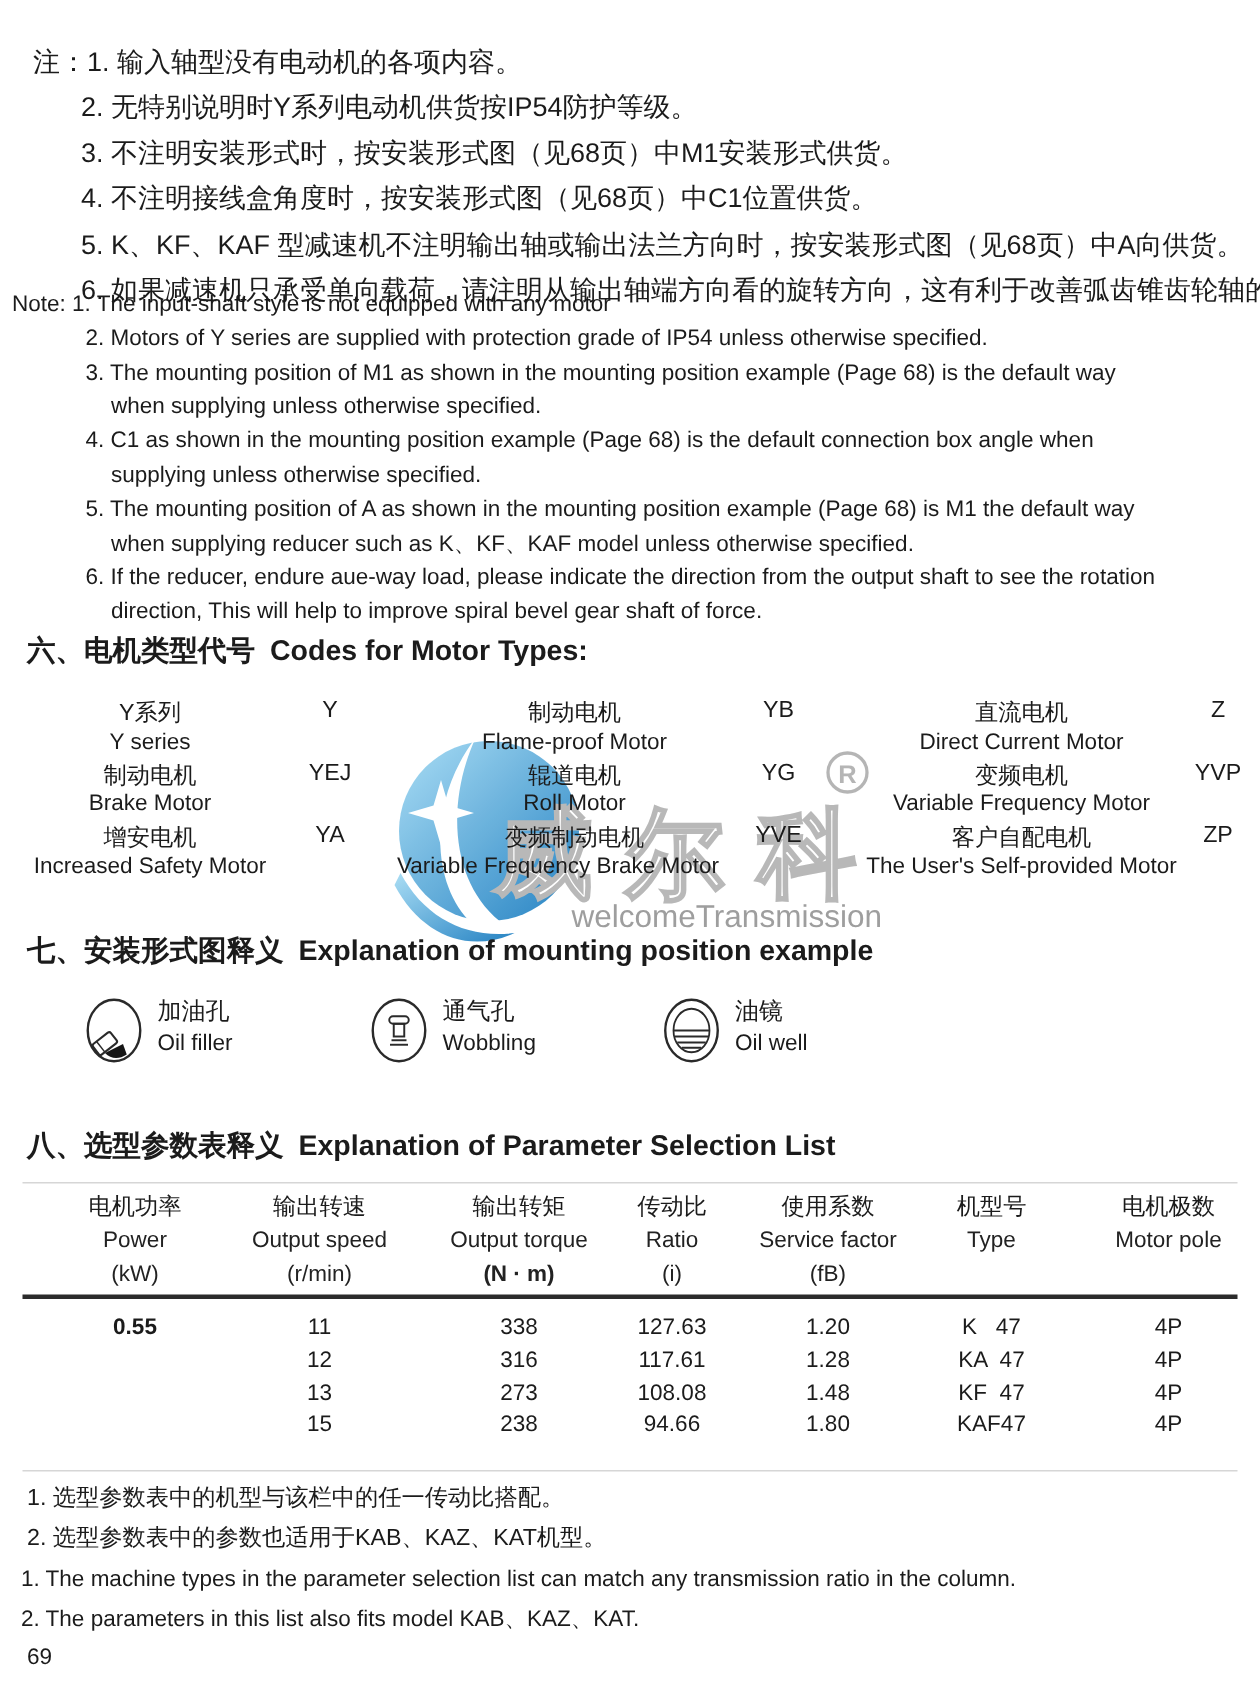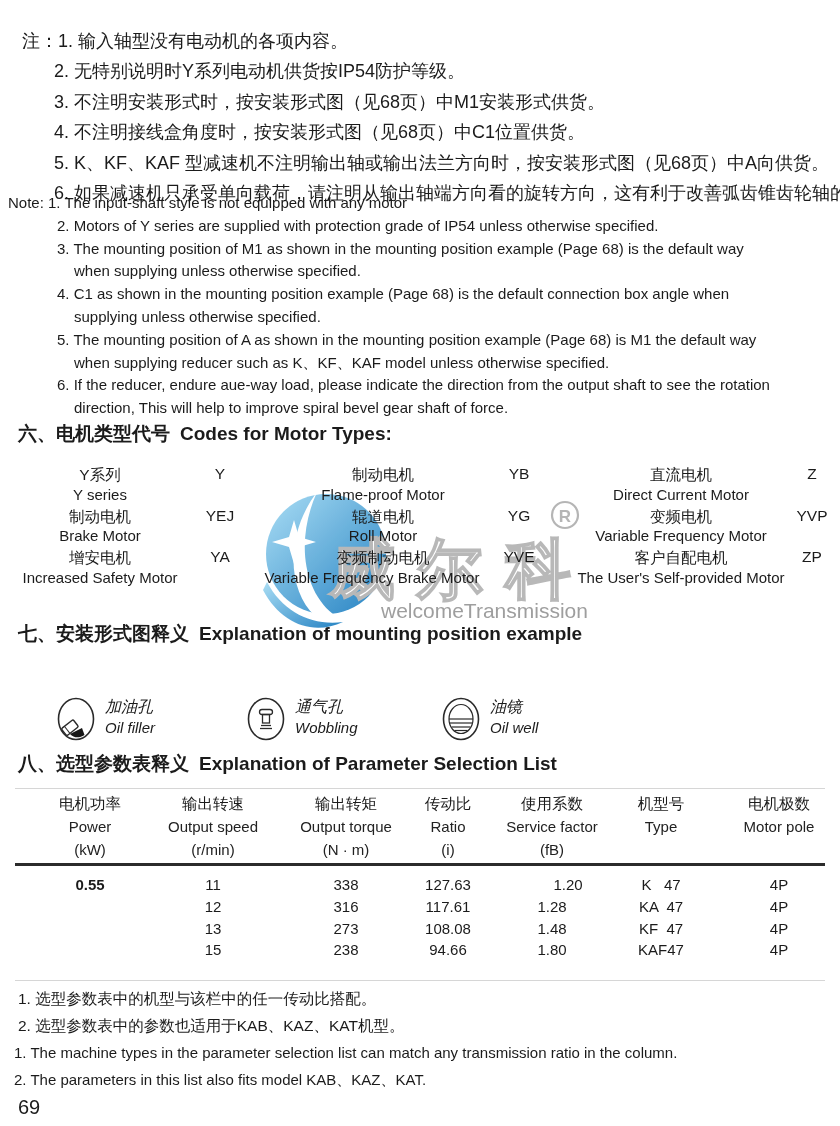--- a/index.html
+++ b/index.html
@@ -42,21 +42,21 @@
   .pcell{position:absolute;transform:translateX(-50%);white-space:pre;text-align:center;}
   .ph-cn{top:0;font-size:15.5px;}
   .ph-en{top:24px;font-size:15px;color:#222;}
   .ph-unit{top:47px;font-size:15px;color:#222;}
   .prow{left:0;width:840px;height:22px;font-size:15px;}
   .bold{font-weight:700;}
 
   
   .foot-cn{left:18px;font-size:15.5px;line-height:27px;white-space:nowrap;}
   .foot-en{left:14px;font-size:15px;line-height:26.5px;white-space:nowrap;}
-  .pagenum{left:18px;top:1096px;font-size:20px;}
+  .pagenum{left:18px;top:1096px;font-size:15px;}
 
   
   .watermark{left:253px;top:492px;width:336px;height:146px;z-index:0;opacity:0.95;}
   .content-layer{position:absolute;inset:0;z-index:1;}
   .wm-svg text{font-family:"Liberation Sans","DejaVu Sans",sans-serif;}
   .wm-caption{font-family:"Liberation Serif","DejaVu Serif",serif;}
   .icon-svg{display:block;}
 </style>
 </head>
 <body>
@@ -145,21 +145,21 @@
       <span class="mspan mcode" style="left:519px;">YVE</span>
       <span class="mspan mcn" style="left:681px;">客户自配电机</span>
       <span class="mspan men" style="left:681px;">The User's Self-provided Motor</span>
       <span class="mspan mcode" style="left:812px;">ZP</span>
     </div>
 
     <div class="abs heading" style="top:621px;">
       <span class="h-cn">七、安装形式图释义</span><span class="h-en">Explanation of mounting position example</span>
     </div>
 
-    <div class="abs" style="top:696px;left:0;width:740px;height:52px;font-style:italic;">
+    <div class="abs" style="top:664px;left:0;width:740px;height:52px;">
 
       <div class="mount-item" style="left:56px;">
         <svg class="icon-svg" width="40" height="46" viewBox="0 0 40 46">
           <ellipse cx="20" cy="23" rx="17.5" ry="20.5" fill="none" stroke="#2a2a2a" stroke-width="1.6"></ellipse>
           <g transform="rotate(-38 14 31)">
             <rect x="6" y="27" width="15" height="9" rx="1.5" fill="#ffffff" stroke="#2a2a2a" stroke-width="1.4"></rect>
             <line x1="10" y1="27" x2="10" y2="36" stroke="#2a2a2a" stroke-width="1"></line>
           </g>
           <path d="M14 38 L26 32 L28.5 39 C23 42.5 18 42 14 38 Z" fill="#161616"></path>
         </svg>
@@ -212,41 +212,41 @@
 
     <div class="abs" style="top:794px;left:0;width:840px;height:66px;">
       <span class="pcell ph-cn" style="left:90px;">电机功率</span>
       <span class="pcell ph-en" style="left:90px;">Power</span>
       <span class="pcell ph-unit" style="left:90px;">(kW)</span>
       <span class="pcell ph-cn" style="left:213px;">输出转速</span>
       <span class="pcell ph-en" style="left:213px;">Output speed</span>
       <span class="pcell ph-unit" style="left:213px;">(r/min)</span>
       <span class="pcell ph-cn" style="left:346px;">输出转矩</span>
       <span class="pcell ph-en" style="left:346px;">Output torque</span>
-      <span class="pcell ph-unit" style="left:346px;">(N · m)</span>
+      <span class="pcell ph-unit" style="left:346px;font-weight:bold;">(N · m)</span>
       <span class="pcell ph-cn" style="left:448px;">传动比</span>
       <span class="pcell ph-en" style="left:448px;">Ratio</span>
       <span class="pcell ph-unit" style="left:448px;">(i)</span>
       <span class="pcell ph-cn" style="left:552px;">使用系数</span>
       <span class="pcell ph-en" style="left:552px;">Service factor</span>
       <span class="pcell ph-unit" style="left:552px;">(fB)</span>
       <span class="pcell ph-cn" style="left:661px;">机型号</span>
       <span class="pcell ph-en" style="left:661px;">Type</span>
       <span class="pcell ph-cn" style="left:779px;">电机极数</span>
       <span class="pcell ph-en" style="left:779px;">Motor pole</span>
     </div>
 
     <div class="abs pt-line pt-dark" style="top:863px;"></div>
 
     <div class="abs prow" style="top:876px;">
       <span class="pcell bold" style="left:90px;">0.55</span>
       <span class="pcell" style="left:213px;">11</span>
       <span class="pcell" style="left:346px;">338</span>
       <span class="pcell" style="left:448px;">127.63</span>
-      <span class="pcell" style="left:568px;">1.20</span>
+      <span class="pcell" style="left:552px;">1.20</span>
       <span class="pcell pre" style="left:661px;">K   47</span>
       <span class="pcell" style="left:779px;">4P</span>
     </div>
     <div class="abs prow" style="top:898px;">
       <span class="pcell bold" style="left:90px;"></span>
       <span class="pcell" style="left:213px;">12</span>
       <span class="pcell" style="left:346px;">316</span>
       <span class="pcell" style="left:448px;">117.61</span>
       <span class="pcell" style="left:552px;">1.28</span>
       <span class="pcell pre" style="left:661px;">KA  47</span>

